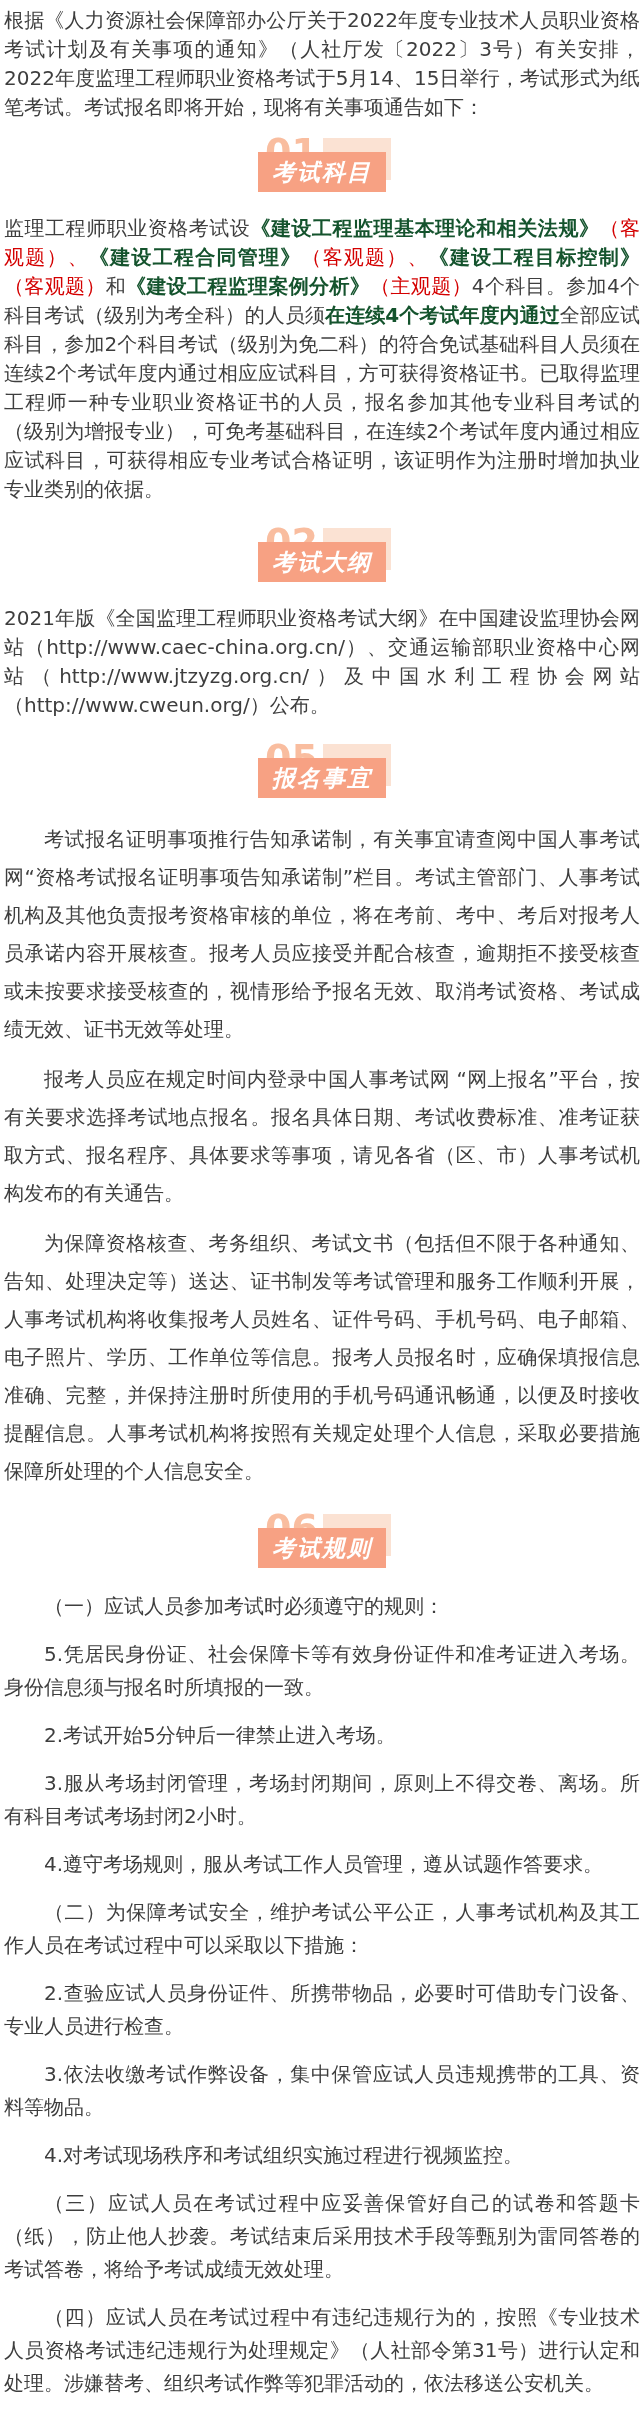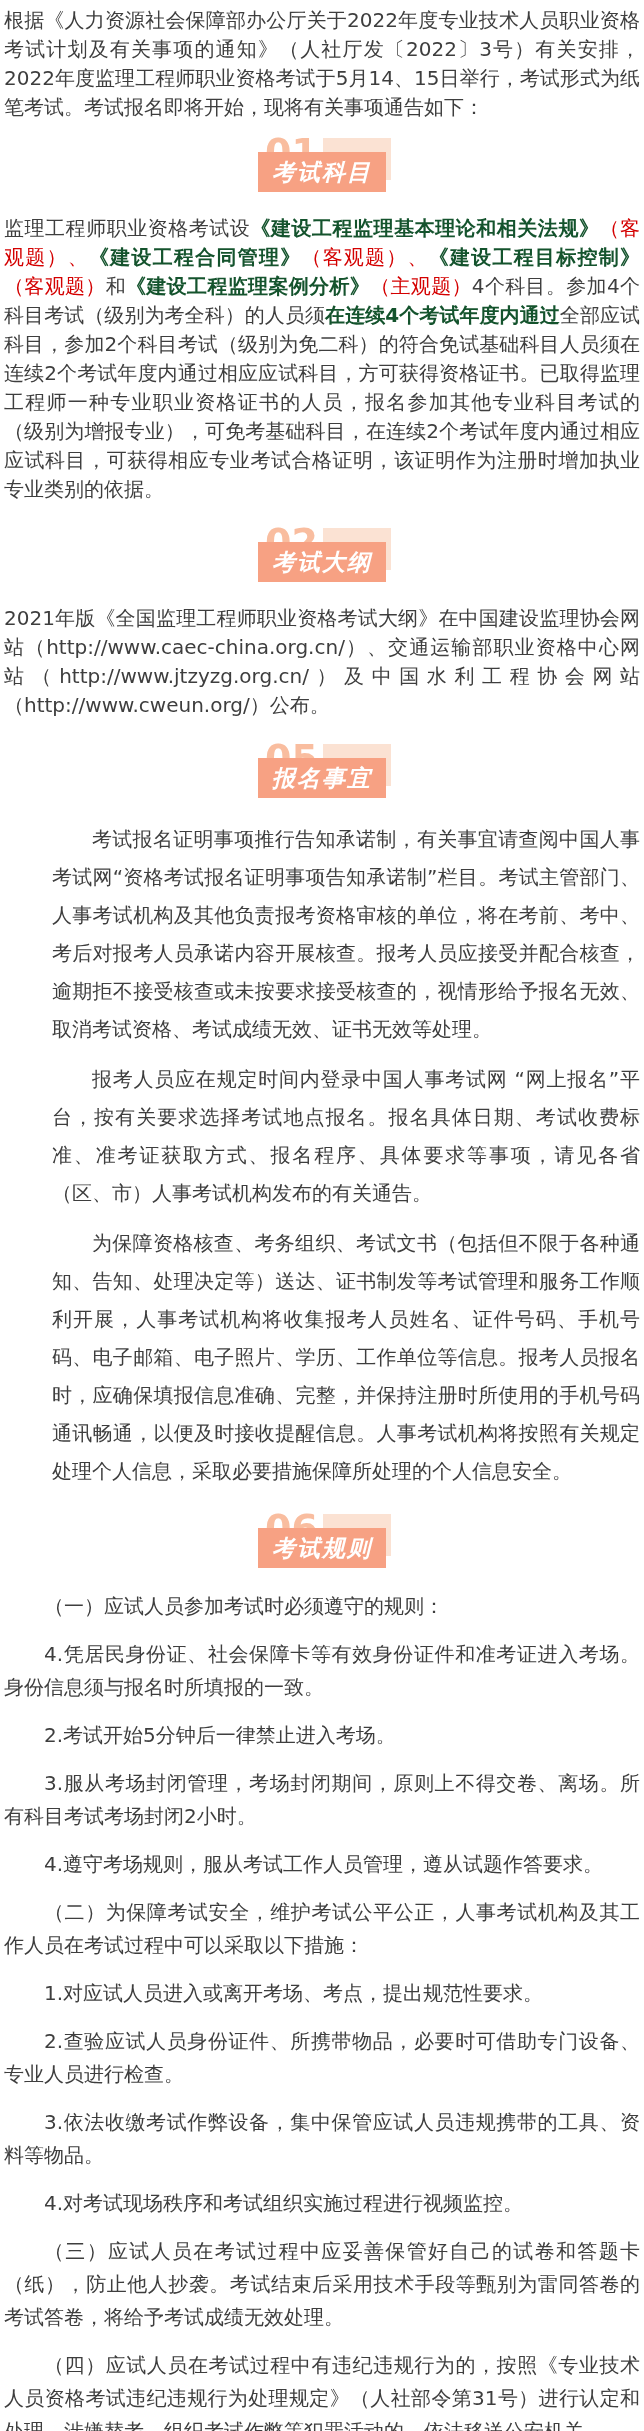--- a/index.html
+++ b/index.html
@@ -13,21 +13,21 @@
     box-sizing:border-box;
     padding:6px 4px 24px 4px;
     background:#fff;
   }
   .para{
     font-size:20px;
     margin:0 0 10px 0;
     text-align:justify;
   }
   .tight{line-height:29px;}
-  .loose{line-height:38px;text-indent:2em;margin-bottom:12px;margin-left:48px;}
+  .loose{line-height:38px;text-indent:2em;margin-bottom:12px;}
   .rules{line-height:33px;text-indent:2em;margin-bottom:15px;}
   .red{color:#d40000;}
   .red-bold{color:#14532d;font-weight:bold;}
 
   
   .sec-header{
     position:relative;
     width:128px;
     height:40px;
     margin:38px auto 22px auto;
@@ -97,25 +97,24 @@
   <p class="para loose">考试报名证明事项推行告知承诺制，有关事宜请查阅中国人事考试网“资格考试报名证明事项告知承诺制”栏目。考试主管部门、人事考试机构及其他负责报考资格审核的单位，将在考前、考中、考后对报考人员承诺内容开展核查。报考人员应接受并配合核查，逾期拒不接受核查或未按要求接受核查的，视情形给予报名无效、取消考试资格、考试成绩无效、证书无效等处理。</p>
   <p class="para loose">报考人员应在规定时间内登录中国人事考试网 “网上报名”平台，按有关要求选择考试地点报名。报名具体日期、考试收费标准、准考证获取方式、报名程序、具体要求等事项，请见各省（区、市）人事考试机构发布的有关通告。</p>
   <p class="para loose">为保障资格核查、考务组织、考试文书（包括但不限于各种通知、告知、处理决定等）送达、证书制发等考试管理和服务工作顺利开展，人事考试机构将收集报考人员姓名、证件号码、手机号码、电子邮箱、电子照片、学历、工作单位等信息。报考人员报名时，应确保填报信息准确、完整，并保持注册时所使用的手机号码通讯畅通，以便及时接收提醒信息。人事考试机构将按照有关规定处理个人信息，采取必要措施保障所处理的个人信息安全。</p>
 
   <div class="sec-header">
     <div class="sec-shadow"></div>
     <div class="sec-num">06</div>
     <div class="sec-badge">考试规则</div>
   </div>
   <p class="para rules">（一）应试人员参加考试时必须遵守的规则：</p>
-  <p class="para rules">4.凭居民身份证、社会保障卡等有效身份证件和准考证进入考场。身份信息须与报名时所填报的一致。</p>
+  <p class="para rules">5.凭居民身份证、社会保障卡等有效身份证件和准考证进入考场。身份信息须与报名时所填报的一致。</p>
   <p class="para rules">2.考试开始5分钟后一律禁止进入考场。</p>
   <p class="para rules">3.服从考场封闭管理，考场封闭期间，原则上不得交卷、离场。所有科目考试考场封闭2小时。</p>
   <p class="para rules">4.遵守考场规则，服从考试工作人员管理，遵从试题作答要求。</p>
   <p class="para rules">（二）为保障考试安全，维护考试公平公正，人事考试机构及其工作人员在考试过程中可以采取以下措施：</p>
-  <p class="para rules">1.对应试人员进入或离开考场、考点，提出规范性要求。</p>
   <p class="para rules">2.查验应试人员身份证件、所携带物品，必要时可借助专门设备、专业人员进行检查。</p>
   <p class="para rules">3.依法收缴考试作弊设备，集中保管应试人员违规携带的工具、资料等物品。</p>
   <p class="para rules">4.对考试现场秩序和考试组织实施过程进行视频监控。</p>
   <p class="para rules">（三）应试人员在考试过程中应妥善保管好自己的试卷和答题卡（纸），防止他人抄袭。考试结束后采用技术手段等甄别为雷同答卷的考试答卷，将给予考试成绩无效处理。</p>
   <p class="para rules">（四）应试人员在考试过程中有违纪违规行为的，按照《专业技术人员资格考试违纪违规行为处理规定》（人社部令第31号）进行认定和处理。涉嫌替考、组织考试作弊等犯罪活动的，依法移送公安机关。</p>
 
 </div>
 
 </body></html>

